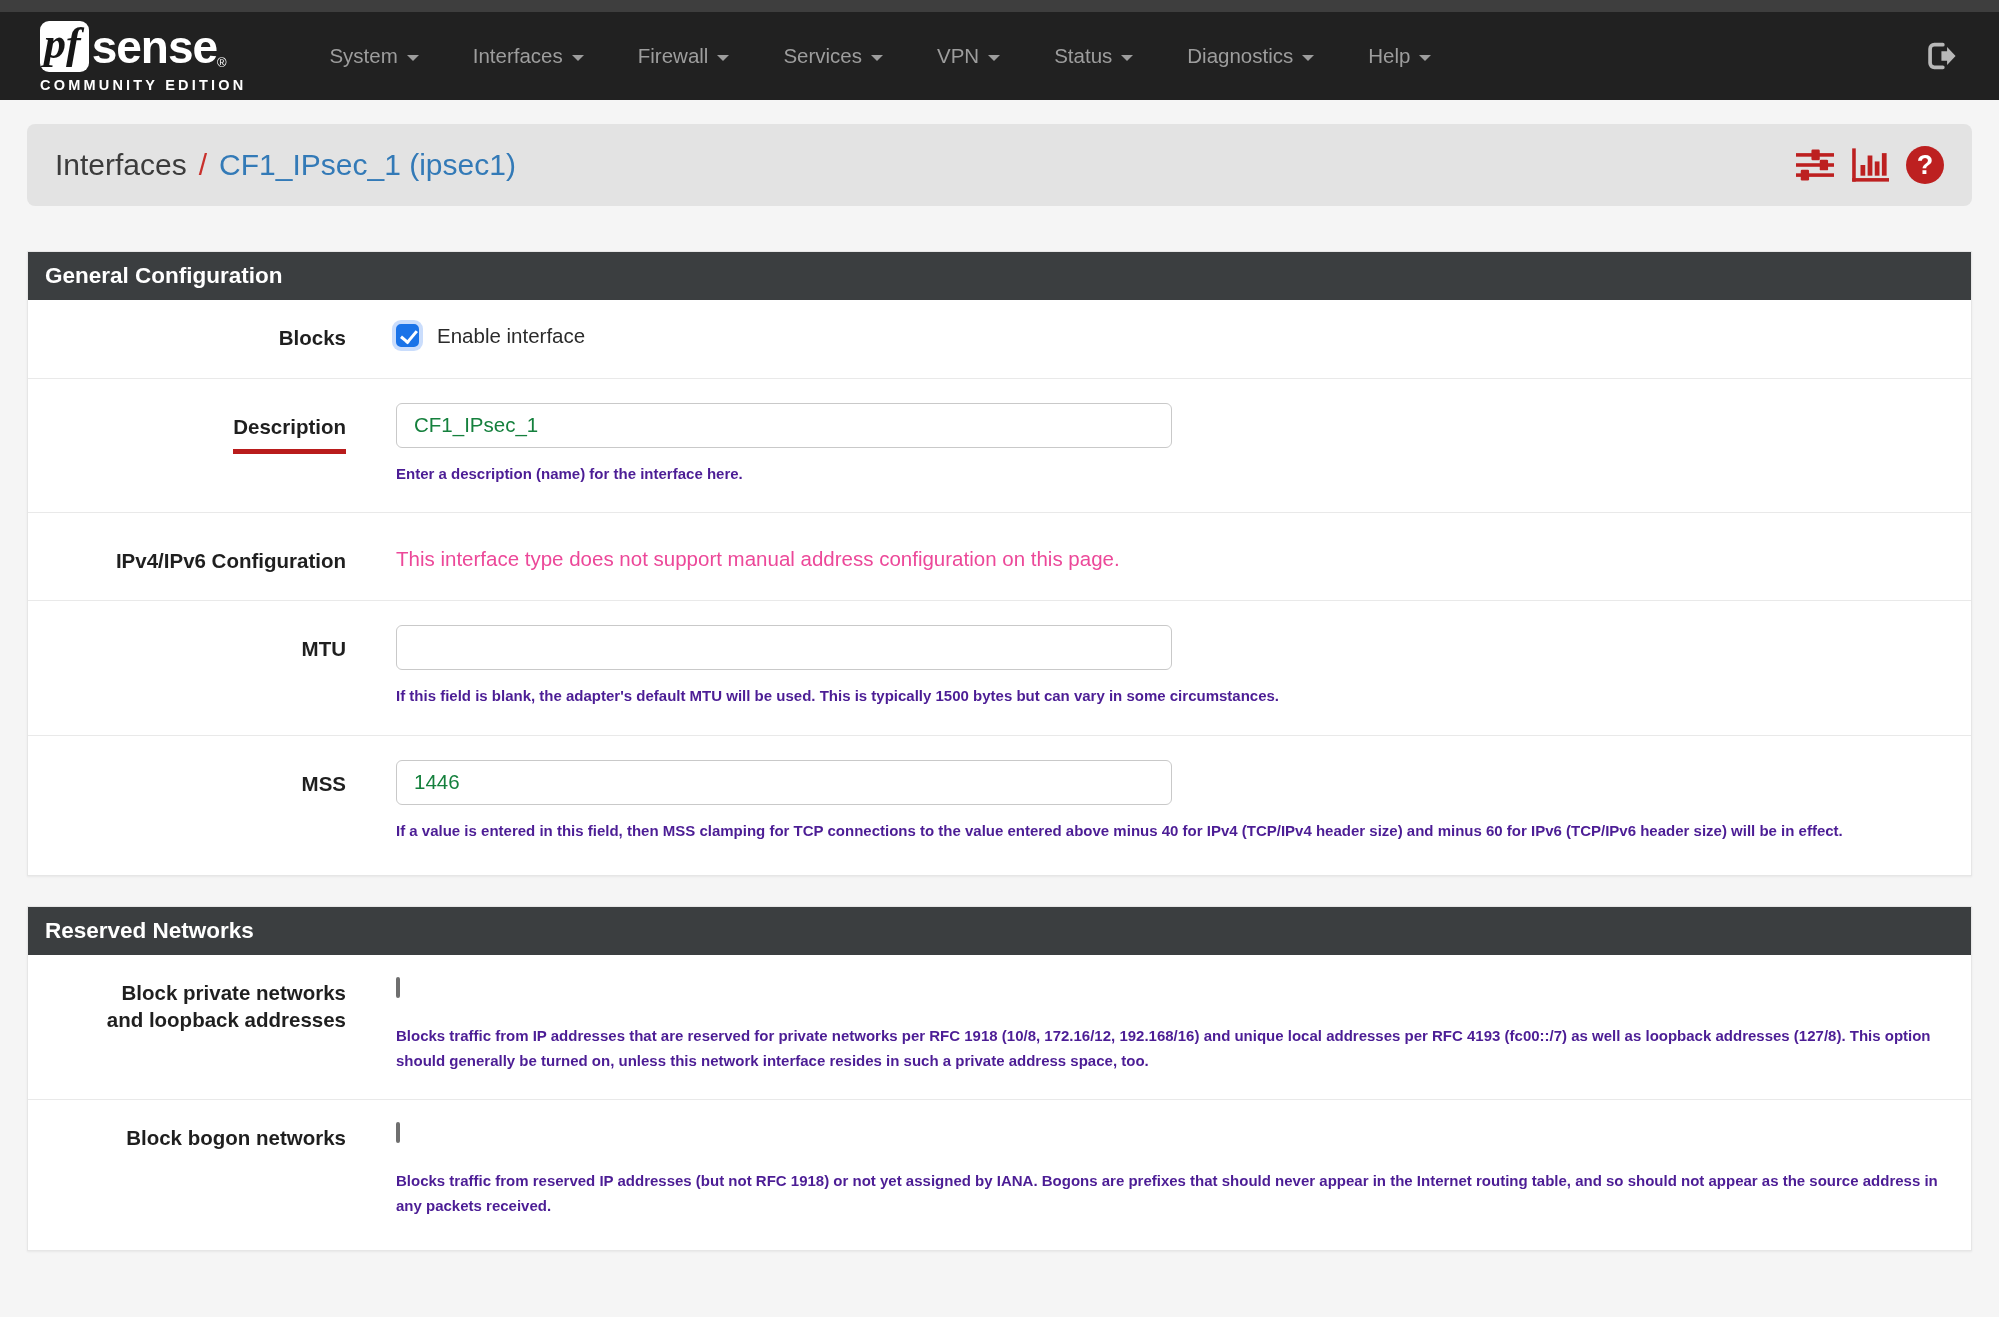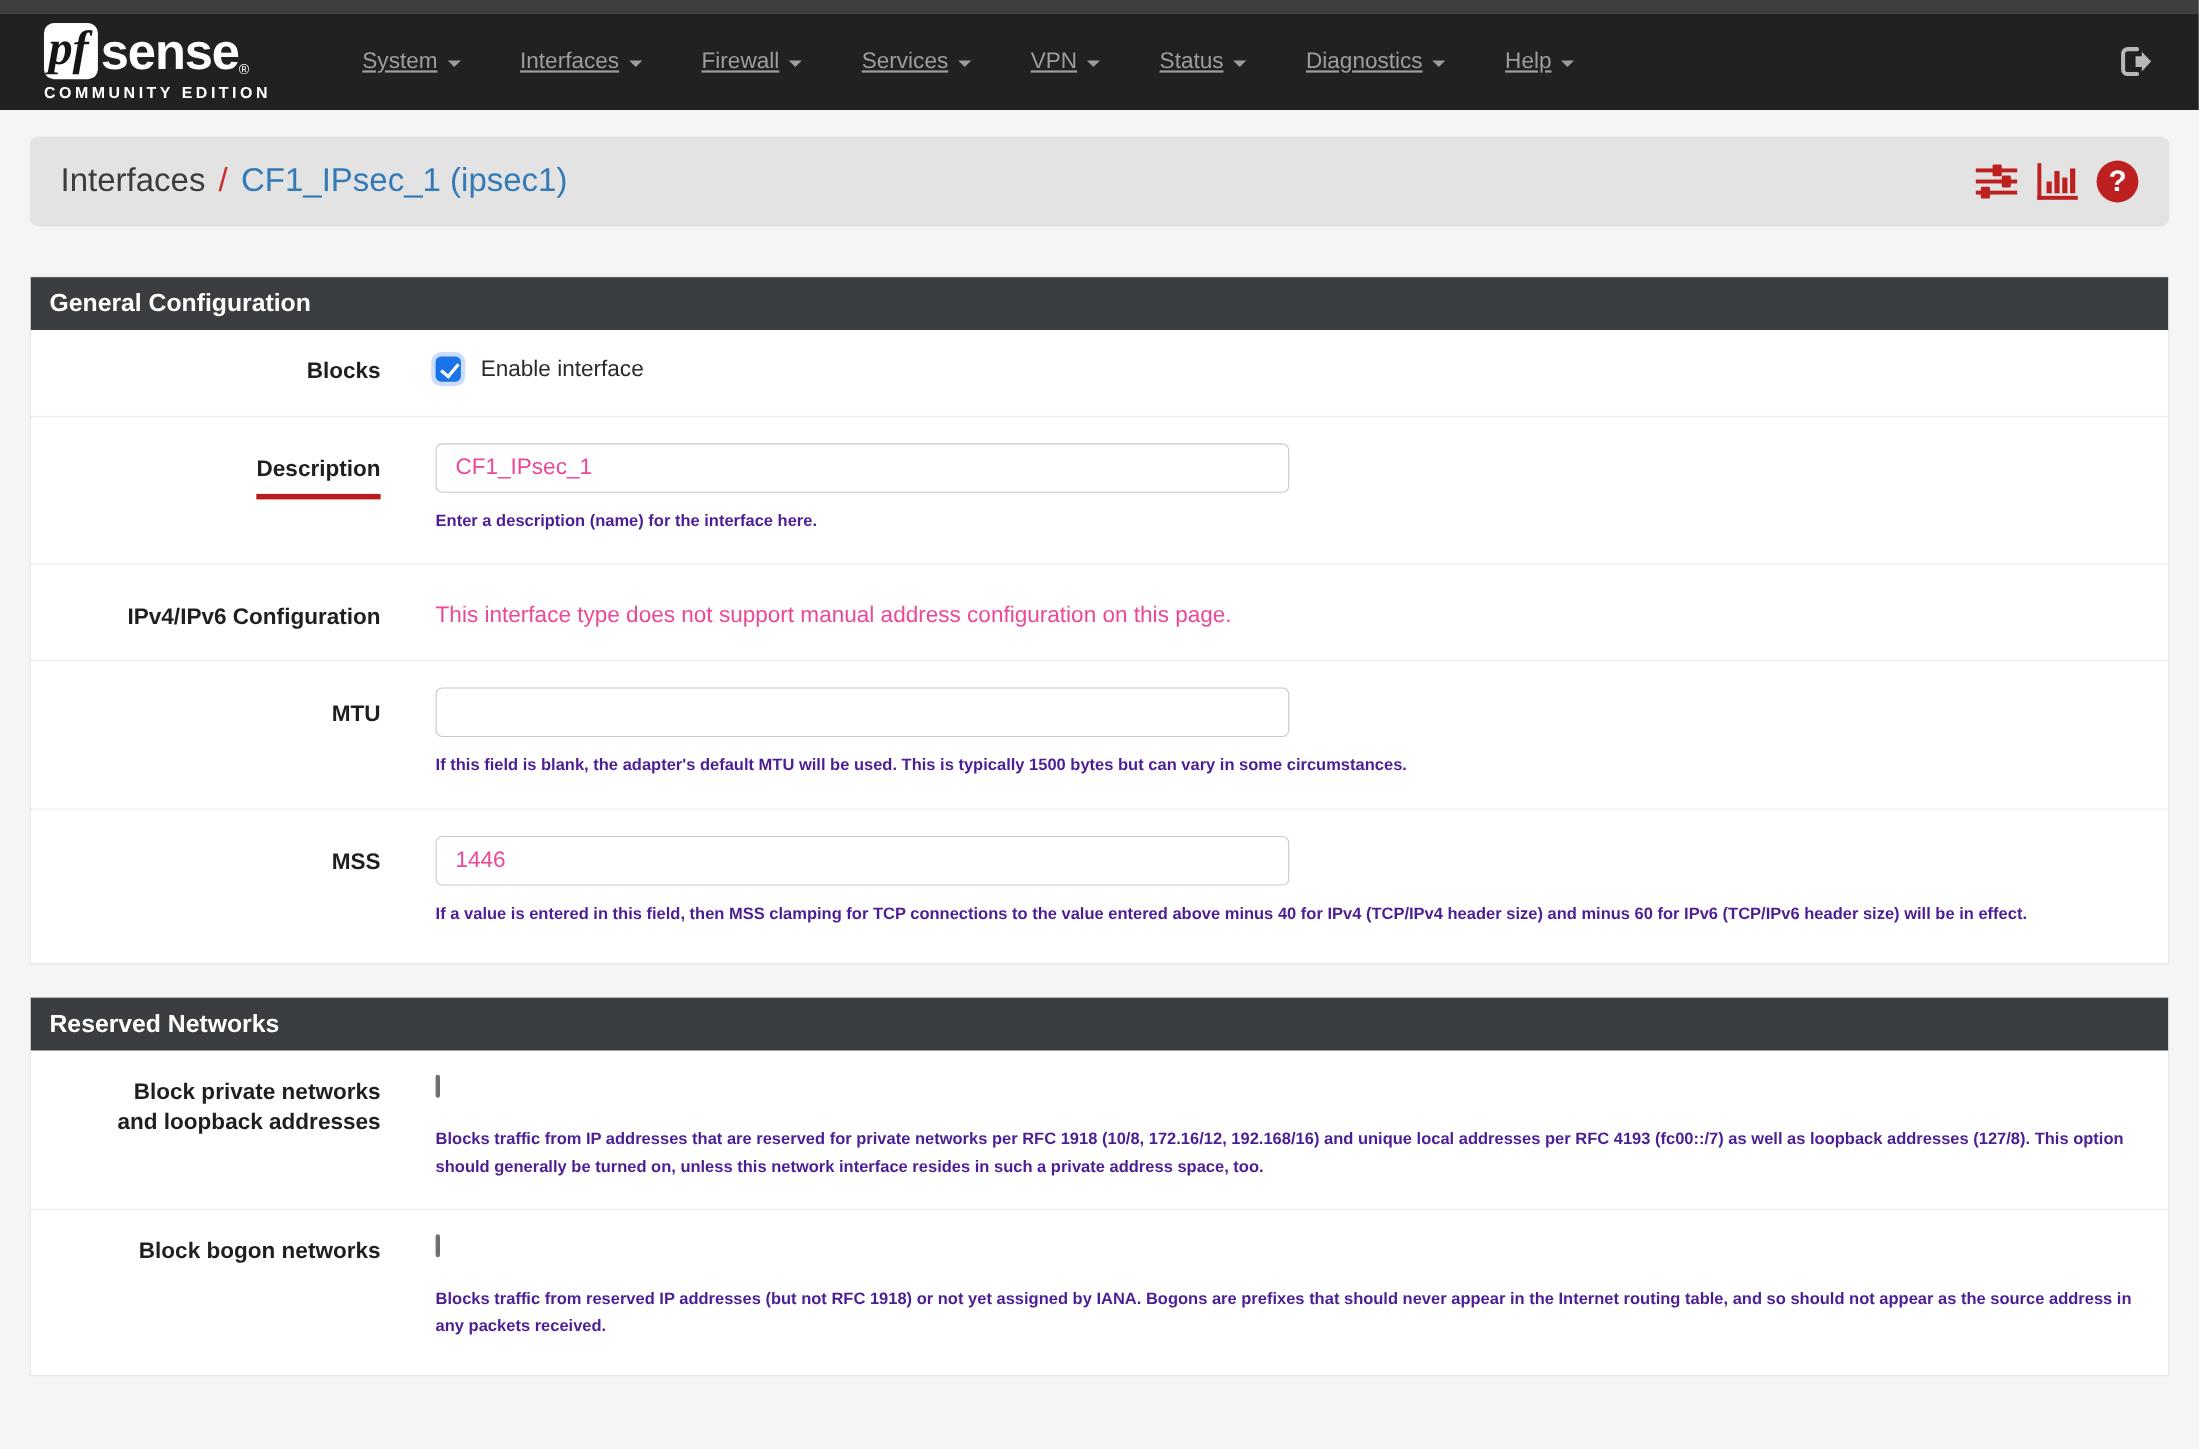--- a/index.html
+++ b/index.html
@@ -33,21 +33,20 @@
   .logo-reg { color: #fff; font-size: 13px; align-self: flex-end; margin-bottom: 4px; }
   .logo-edition {
     color: #fff; font-size: 14.5px; font-weight: 700;
     letter-spacing: 3.2px; margin-top: 3px;
   }
   .nav-items { display: flex; align-items: center; }
   .nav-item {
     color: #9d9d9d; font-size: 20.5px; padding: 0 27px;
     display: flex; align-items: center; gap: 9px; cursor: pointer;
     height: 79px;
-    text-decoration: underline;
   }
   .caret {
     width: 0; height: 0; display: inline-block;
     border-left: 6px solid transparent; border-right: 6px solid transparent;
     border-top: 6px solid #9d9d9d; margin-top: 3px;
   }
   .nav-spacer { flex: 1; }
   .logout { color: #b8b8b8; cursor: pointer; display: flex; align-items: center; }
   .logout svg { width: 34px; height: 34px; }
 
@@ -92,21 +91,21 @@
     font-weight: 700; font-size: 20.5px; color: #1f1f1f;
     padding-top: 10px; line-height: 1.35;
   }
   .col-label.no-pad { padding-top: 2px; }
   .narrow-label { display: inline-block; max-width: 240px; margin-left: 39px; }
   .col-control { flex: 1; padding-left: 50px; }
 
   .text-input {
     width: 776px; height: 45px;
     border: 1px solid #c9c9c9; border-radius: 6px;
-    font-size: 20.5px; color: #ec4899; padding: 0 17px;
+    font-size: 20.5px; color: #15803d; padding: 0 17px;
     font-family: "Liberation Sans", sans-serif;
     background: #fff; outline: none;
   }
   .help-text {
     margin-top: 13px; color: #4c1d95; font-size: 15px; line-height: 1.68;
     max-width: 1576px;
     font-weight: bold;
   }
   .help-text p { margin: 0; }
   .static-text { font-size: 20.5px; color: #ec4899; padding-top: 10px; }

